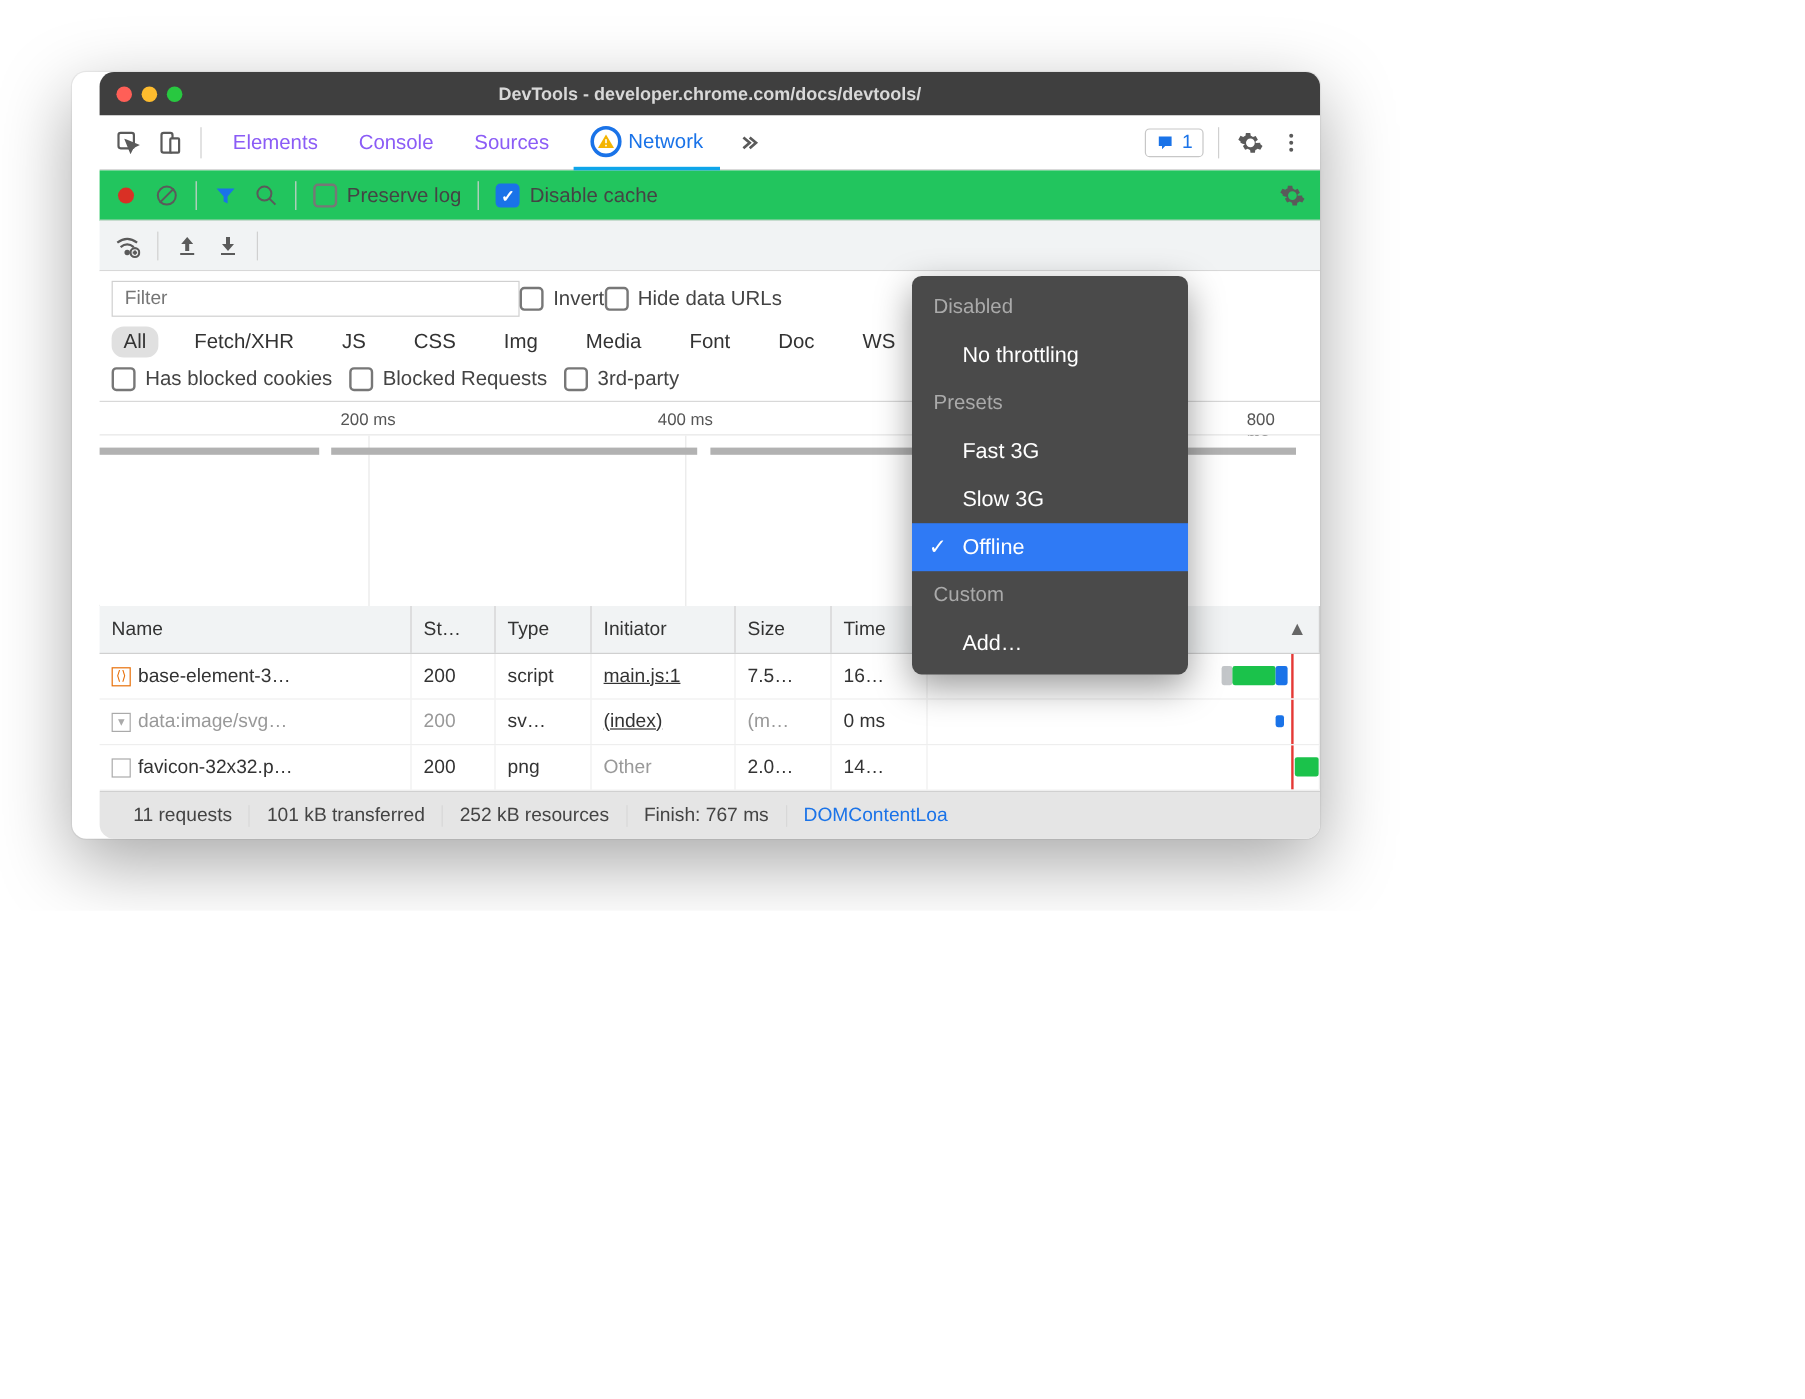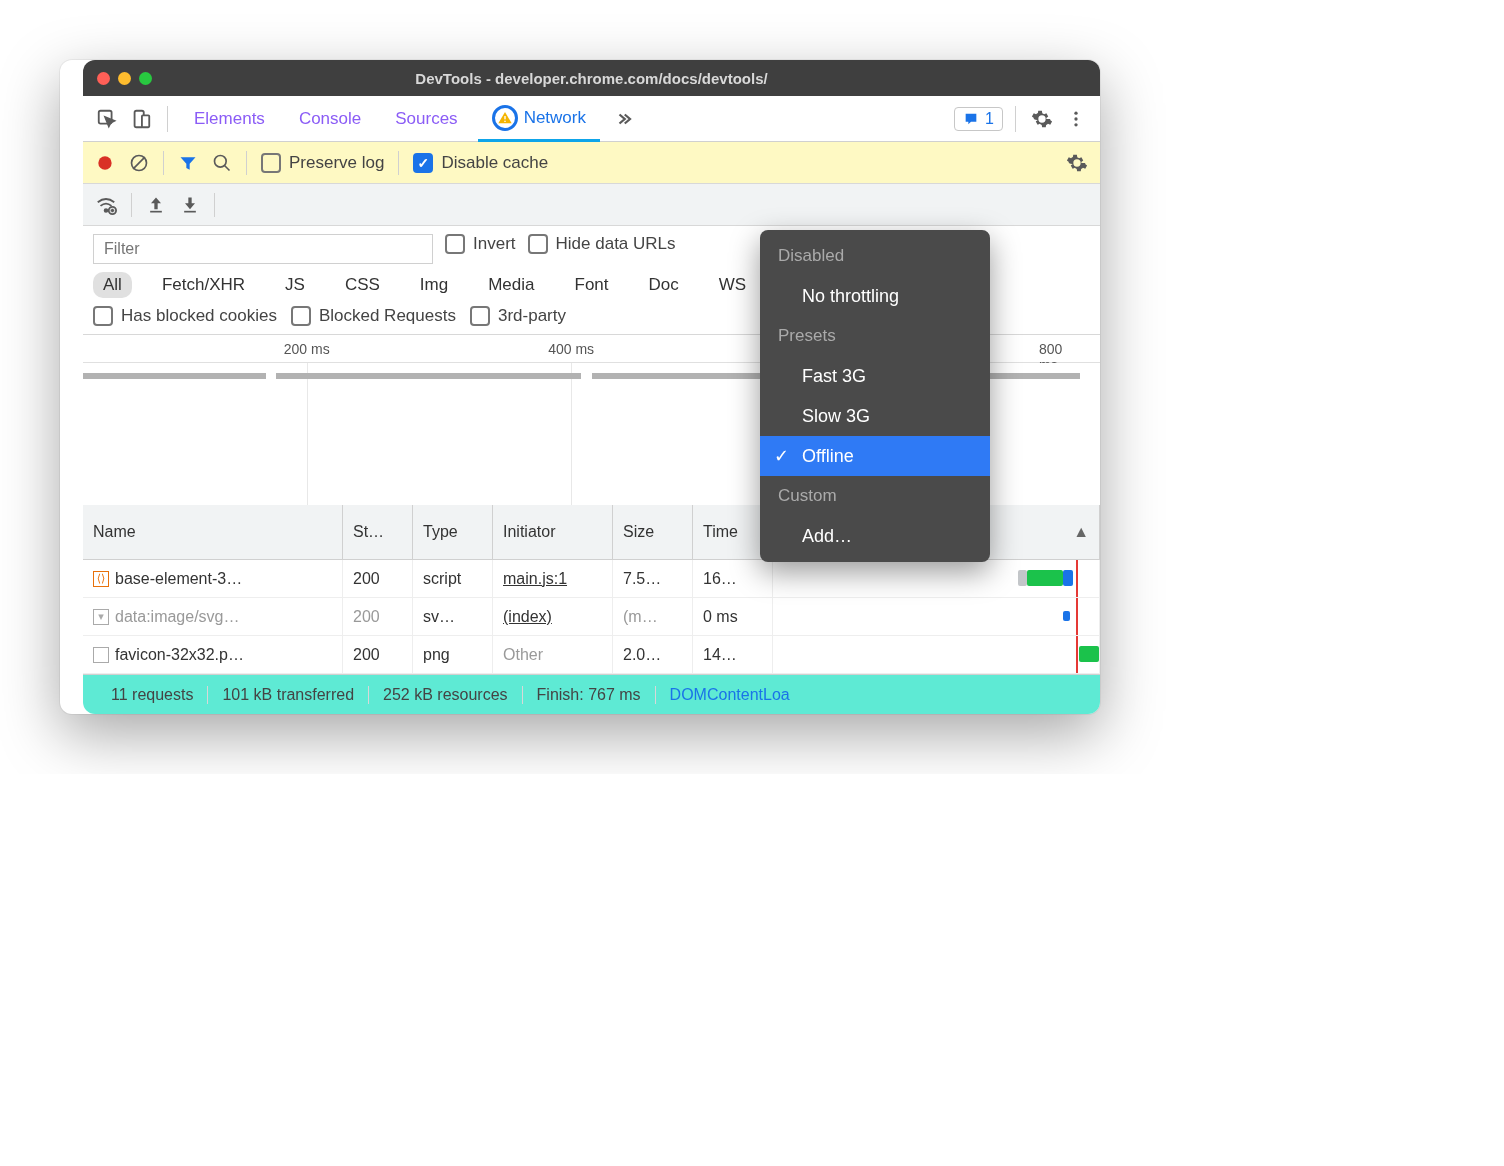--- a/index.html
+++ b/index.html
@@ -12,62 +12,62 @@
 .dot.yellow { background: #febc2e; }
 .dot.green { background: #28c840; }
 .title-text { position: absolute; left: 0; right: 0; text-align: center; color: #d8d8d8; font-size: 15px; font-weight: 600; pointer-events: none; }
 .tabbar { height: 46px; display: flex; align-items: center; padding: 0 10px; border-bottom: 1px solid #d0d0d0; gap: 6px; }
 .tabbar .iconbtn { width: 28px; height: 28px; display: flex; align-items: center; justify-content: center; color: #5a5a5a; }
 .tabbar .sep { width: 1px; height: 26px; background: #d0d0d0; margin: 0 6px; }
 .tab { padding: 0 14px; height: 100%; display: flex; align-items: center; color: #8b5cf6; font-size: 17px; cursor: default; gap: 6px; }
 .tab.active { color: #1a73e8; border-bottom: 3px solid #0ea5e9; margin-bottom: -1px; }
 .warn-circle { width: 26px; height: 26px; border: 3px solid #1a73e8; border-radius: 50%; display: inline-flex; align-items: center; justify-content: center; }
 .chip { border: 1px solid #c7c7c7; border-radius: 4px; padding: 2px 8px; display: flex; align-items: center; gap: 6px; color: #1a73e8; font-size: 16px; }
-.toolbar1 { height: 42px; background: #fef9c3; display: flex; align-items: center; padding: 0 12px; gap: 14px; border-bottom: 1px solid #d8d8d8; }
+.toolbar1 { height: 42px; background: #22c55e; display: flex; align-items: center; padding: 0 12px; gap: 14px; border-bottom: 1px solid #d8d8d8; }
 .toolbar2 { height: 42px; background: #f1f3f4; display: flex; align-items: center; padding: 0 12px; gap: 14px; border-bottom: 1px solid #d8d8d8; }
 .iconbtn { cursor: default; }
 .checkbox { width: 20px; height: 20px; border: 2px solid #777; border-radius: 4px; display: inline-flex; align-items: center; justify-content: center; }
 .checkbox.checked { background: #1a73e8; border-color: #1a73e8; }
 .checkbox.checked::after { content: "✓"; color: #fff; font-size: 14px; font-weight: bold; }
 .lbl { font-size: 17px; color: #444; display: flex; align-items: center; gap: 8px; }
 .vsep { width: 1px; height: 24px; background: #d0d0d0; }
 .filterbar { padding: 8px 10px; background: #fff; border-bottom: 1px solid #d8d8d8; }
-.filterrow1 { display: flex; align-items: flex-start; gap: 12px; margin-bottom: 8px; }
+.filterrow1 { display: flex; align-items: center; gap: 0; margin-bottom: 8px; }
 .filter-input { width: 340px; height: 30px; border: 1px solid #d0d0d0; padding: 0 10px; font-size: 16px; background: #fff; }
 .filterrow2 { display: flex; align-items: center; gap: 20px; flex-wrap: wrap; font-size: 17px; color: #333; margin-bottom: 8px; }
 .filterrow2 .pill { padding: 3px 10px; }
 .filterrow2 .pill.active { background: #e0e0e0; border-radius: 10px; }
 .filterrow3 { display: flex; align-items: center; gap: 14px; font-size: 17px; color: #333; }
 .timeline { height: 170px; border-bottom: 1px solid #d0d0d0; position: relative; background: #fff; }
 .time-ruler { height: 28px; border-bottom: 1px solid #e0e0e0; display: flex; position: relative; font-size: 14px; color: #555; }
 .time-tick { position: absolute; top: 6px; transform: translateX(-50%); }
 .time-body { position: relative; height: 142px; background: #fff; }
 .time-gridline { position: absolute; top: 0; bottom: 0; width: 1px; background: #e8e8e8; }
 .time-dash { position: absolute; top: 10px; height: 6px; background: #b2b2b2; }
 .vline-blue { position: absolute; top: 0; bottom: 0; width: 2px; background: #1a73e8; }
 .vline-red { position: absolute; top: 0; bottom: 0; width: 2px; background: #e53935; }
 .table { width: 100%; }
-.thead { display: flex; height: 55px; background: #f1f3f4; border-bottom: 1px solid #d0d0d0; font-size: 16px; color: #333; }
+.thead { display: flex; height: 40px; background: #f1f3f4; border-bottom: 1px solid #d0d0d0; font-size: 16px; color: #333; }
 .th { padding: 0 10px; display: flex; align-items: center; border-right: 1px solid #d0d0d0; overflow: hidden; white-space: nowrap; text-overflow: ellipsis; }
 .c-name { width: 260px; }
 .c-status { width: 70px; }
 .c-type { width: 80px; }
 .c-init { width: 120px; }
 .c-size { width: 80px; }
 .c-time { width: 80px; }
 .c-wf { flex: 1; position: relative; }
 .wf-sort { position: absolute; right: 10px; top: 50%; transform: translateY(-50%); color: #666; }
 .trow { display: flex; height: 38px; align-items: center; border-bottom: 1px solid #eee; font-size: 16px; color: #333; }
 .trow .td { padding: 0 10px; display: flex; align-items: center; border-right: 1px solid #eee; overflow: hidden; white-space: nowrap; text-overflow: ellipsis; height: 100%; gap: 6px; }
 .file-ico { width: 16px; height: 16px; display: inline-flex; align-items: center; justify-content: center; font-size: 11px; }
 .link { text-decoration: underline; color: #333; }
 .gray { color: #999; }
 .wf-cell { flex: 1; position: relative; height: 100%; }
 .wf-bar { position: absolute; top: 10px; height: 16px; border-radius: 2px; }
-.statusbar { height: 40px; display: flex; align-items: center; padding: 0 14px; gap: 0; border-top: 1px solid #d0d0d0; background: #5eead4; font-size: 16px; color: #444; border-radius: 0 0 12px 12px; overflow: hidden; }
+.statusbar { height: 40px; display: flex; align-items: center; padding: 0 14px; gap: 0; border-top: 1px solid #d0d0d0; background: #e5e5e5; font-size: 16px; color: #444; border-radius: 0 0 12px 12px; overflow: hidden; }
 .statusbar .seg { padding: 0 14px; border-right: 1px solid #d8d8d8; }
 .statusbar .link-blue { color: #1a73e8; }
 .dropdown { position: absolute; top: 170px; right: 110px; width: 230px; background: #4a4a4a; border-radius: 8px; box-shadow: 0 10px 30px rgba(0,0,0,0.4); padding: 6px 0; z-index: 100; }
 .dd-item { height: 40px; display: flex; align-items: center; padding: 0 16px 0 42px; font-size: 18px; color: #fff; position: relative; }
 .dd-header { color: #aaa; padding-left: 18px; font-size: 17px; }
 .dd-item.selected { background: #2f7af5; }
 .dd-check { position: absolute; left: 14px; color: #fff; }
 svg { display: block; }
 </style>
 </head>

